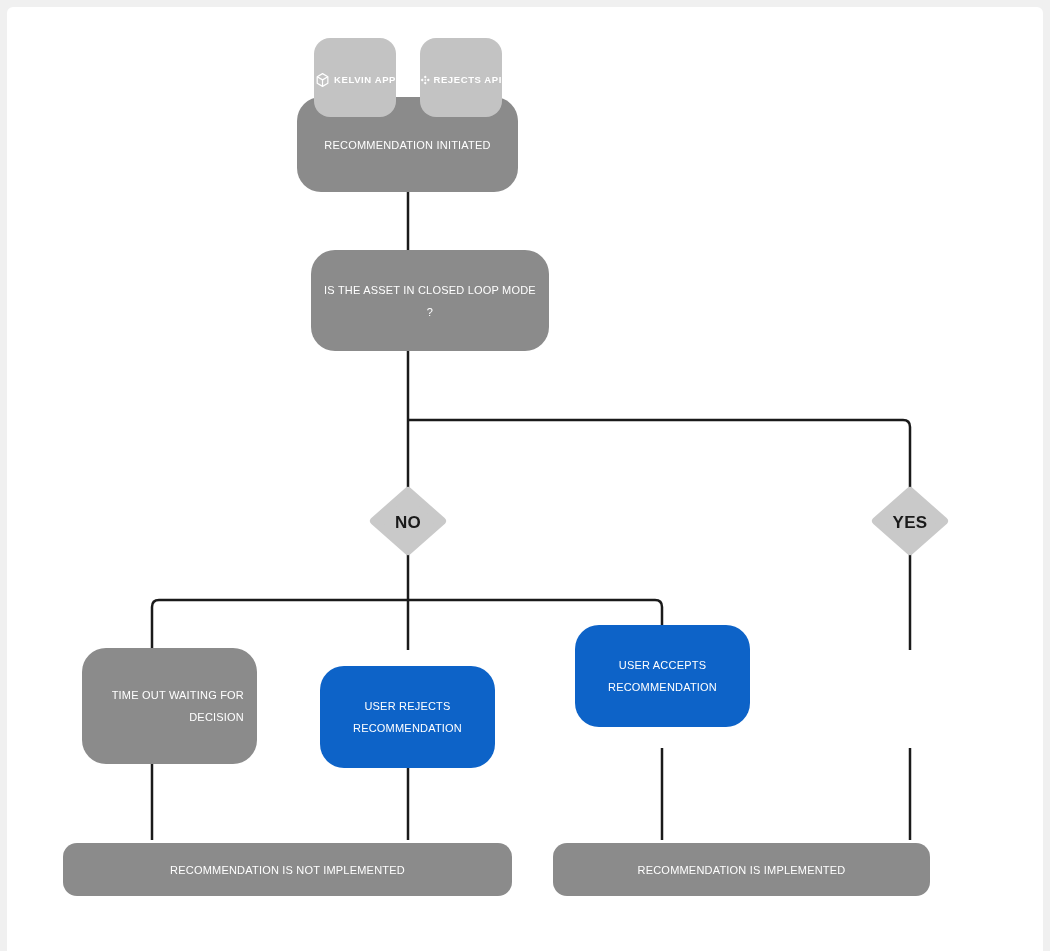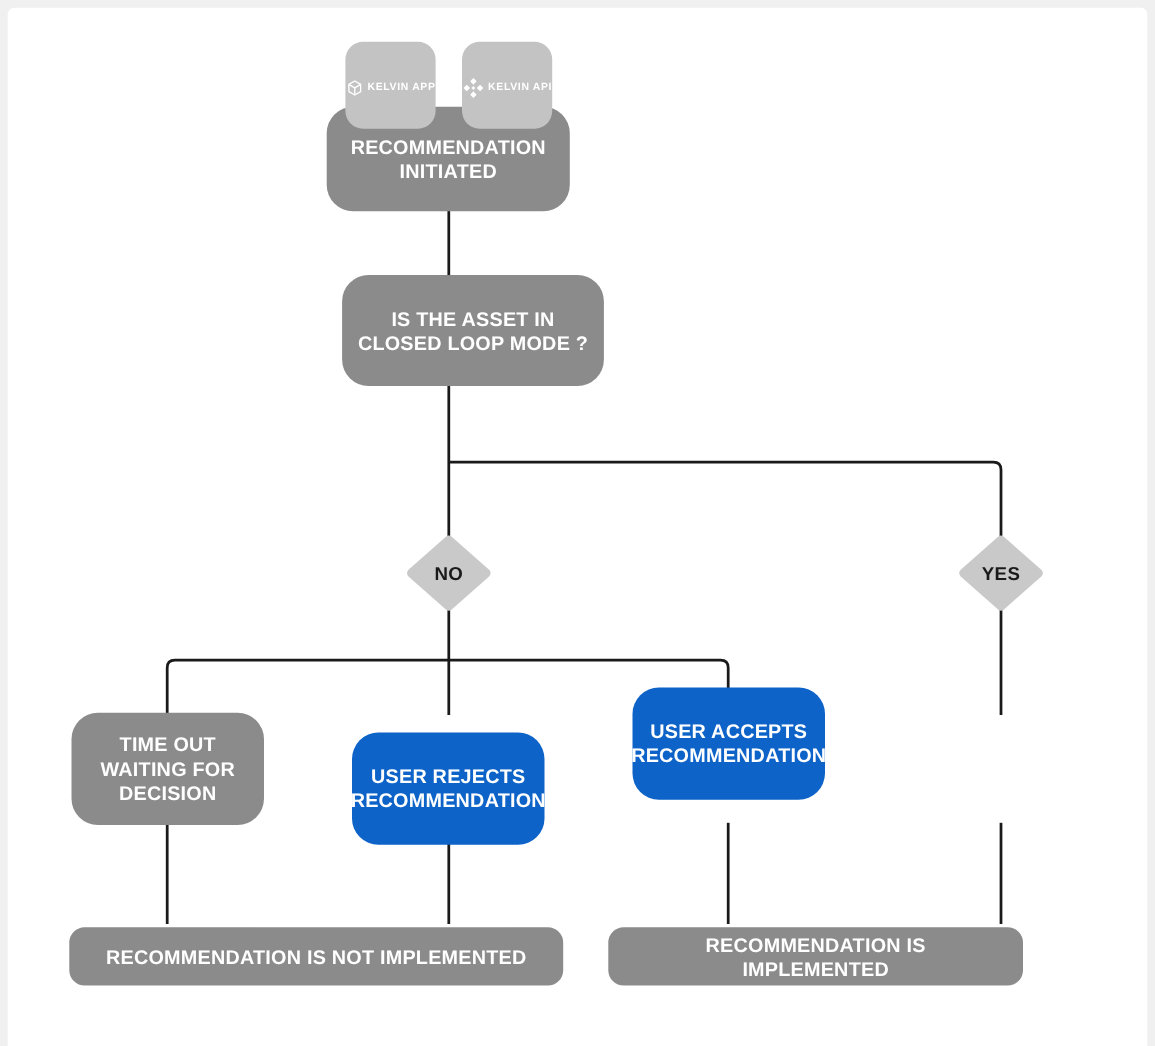--- a/index.html
+++ b/index.html
@@ -27,30 +27,30 @@
     font-size: 17px; font-weight: bold;
     fill: var(--text-dark, #1a1a1a);
     text-anchor: middle; dominant-baseline: central;
     letter-spacing: 0.3px;
   }
   .node {
     position: absolute;
     display: flex; align-items: center; justify-content: center;
     text-align: center;
     color: var(--text-light, #ffffff);
-    font-size: 18px; font-weight: bold; line-height: 22px;
+    font-size: 11px; font-weight: normal; line-height: 22px;
     letter-spacing: 0.2px;
     background: var(--node-gray, #8b8b8b);
     border-radius: 24px;
     padding: 0 13px;
   }
   
   .node.start    { left: 290px; top:  90px; width: 221px; height:  95px; }
   .node.question { left: 304px; top: 243px; width: 238px; height: 101px; }
-  .node.timeout  { left:  58px; top: 641px; width: 175px; height: 102px; }
+  .node.timeout  { left:  75px; top: 641px; width: 175px; height: 116px; text-align: right; }
   .node.reject   { left: 313px; top: 641px; width: 175px; height: 102px; background: var(--accent-blue, #0d63c8); margin-top: 18px; }
   .node.accept   { left: 568px; top: 618px; width: 175px; height: 102px; background: var(--accent-blue, #0d63c8); }
   .node.auto     { left: 815px; top: 641px; width: 175px; height: 102px; }
   .node.bar      { border-radius: 14px; height: 53px; top: 836px; padding: 0 20px; }
   .node.bar-not  { left:  56px; width: 449px; }
   .node.bar-imp  { left: 546px; width: 377px; }
   .badge {
     position: absolute; top: 31px;
     width: 82px; height: 79px;
     background: var(--badge-gray, #c3c3c3);
@@ -113,21 +113,21 @@
   <div class="badge api">
     <svg class="icon" viewBox="0 0 24 24">
       <g fill="#ffffff">
         <path d="M12 1.5 L15.4 5 L12 8.5 L8.6 5 Z"></path>
         <path d="M12 15.5 L15.4 19 L12 22.5 L8.6 19 Z"></path>
         <path d="M5 8.6 L8.5 12 L5 15.4 L1.5 12 Z"></path>
         <path d="M19 8.6 L22.5 12 L19 15.4 L15.5 12 Z"></path>
         <path d="M12 9.9 L14.1 12 L12 14.1 L9.9 12 Z"></path>
       </g>
     </svg>
-    <span class="blabel">KELVIN API</span>
+    <span class="blabel">REJECTS API</span>
   </div>
 
   <div class="node question">
     <span>IS THE ASSET IN CLOSED LOOP MODE ?</span>
   </div>
 
   <div class="node timeout">
     <span>TIME OUT WAITING FOR DECISION</span>
   </div>
 

